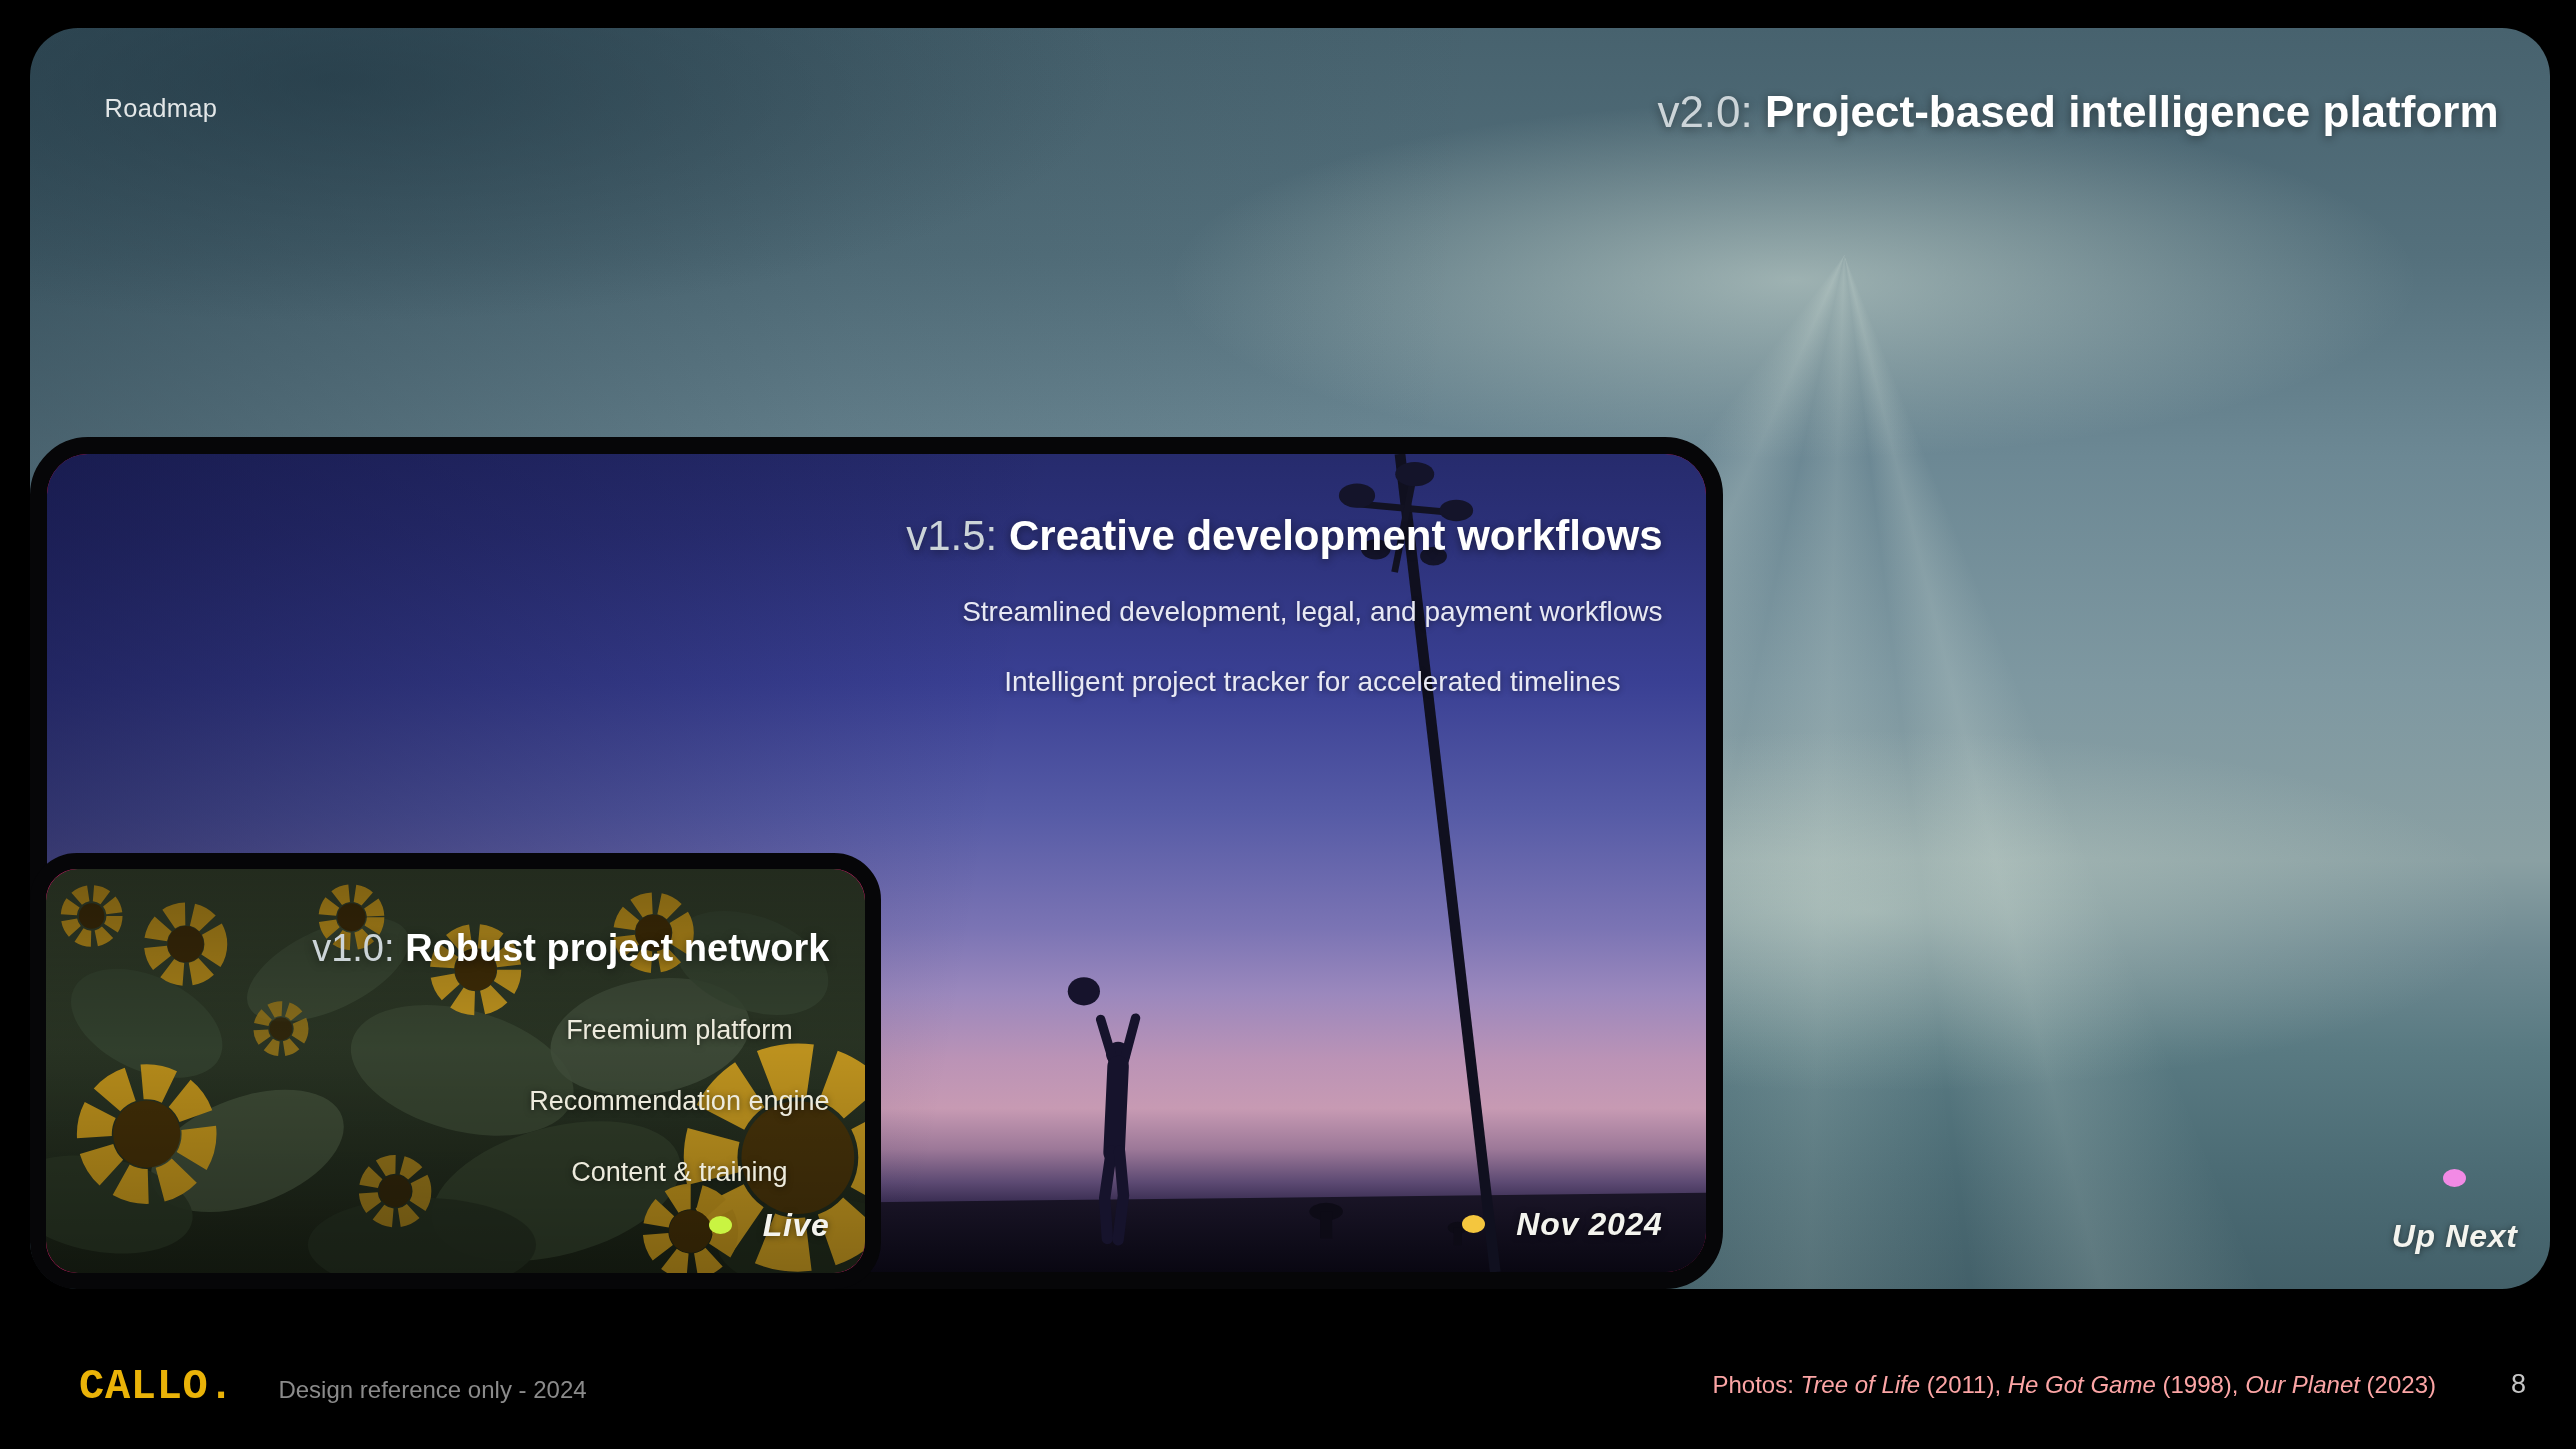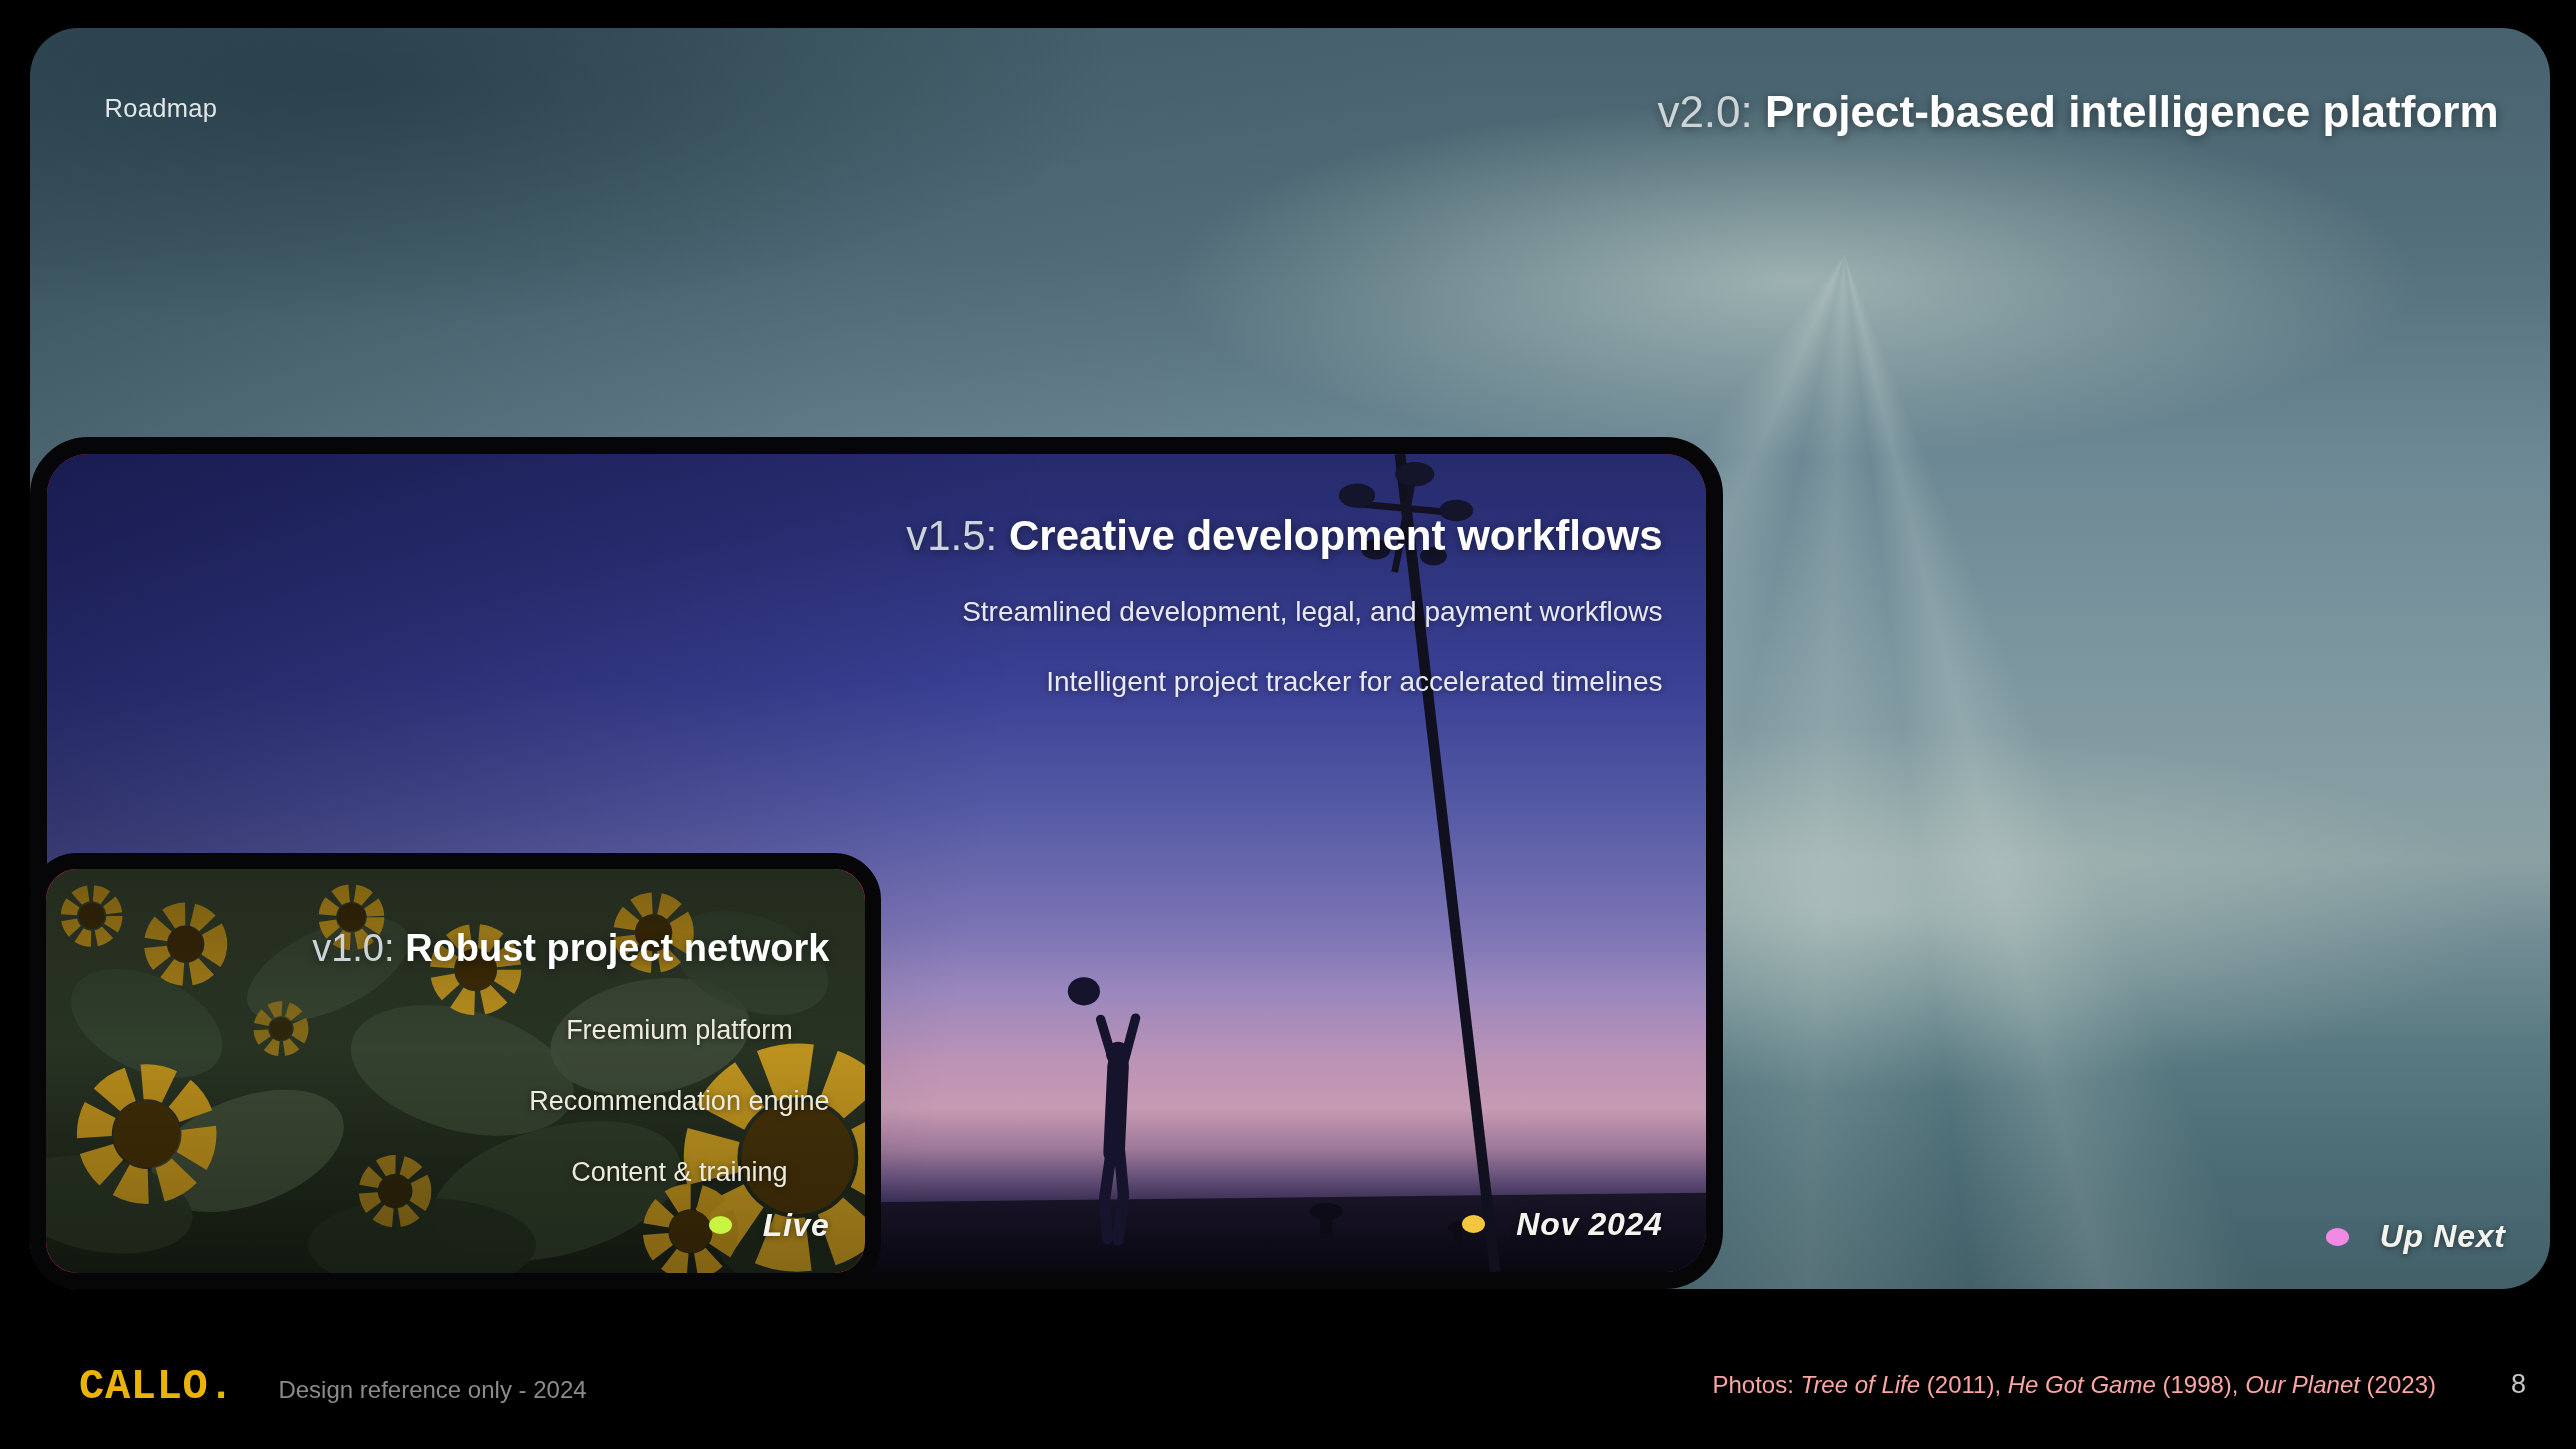--- a/index.html
+++ b/index.html
@@ -32,33 +32,33 @@
   .slide-label{left:75px;top:66px;font-size:25.5px;color:#e2e6e7;letter-spacing:0.3px;}
   .head{position:absolute;text-align:right;white-space:nowrap;text-shadow:0 2px 9.4px rgba(0,0,0,.45);}
   .head .ver{font-weight:400;color:#ccd4d8;}
   .head .ttl{font-weight:700;color:#ffffff;}
   .v2-head{right:51px;top:59px;font-size:44px;}
   .v2-sub{right:51px;top:140px;text-align:right;font-size:29.5px;line-height:54px;color:#edf1f2;
     text-shadow:0 1.3px 6.7px rgba(0,0,0,.35);}
   .v15-head{right:43px;top:58px;font-size:42px;}
   .v15-bullets{right:43px;top:142px;text-align:right;font-size:28px;color:#e8e9f4;
     text-shadow:0 1.3px 6.7px rgba(0,0,0,.45);}
-  .v15-bullets .line{margin-bottom:38px;}
+  .v15-bullets .line{margin-bottom:38px;text-align:center;}
   .v10-head{right:35px;top:58px;font-size:38px;}
   .v10-bullets{right:35px;top:146px;text-align:center;font-size:27px;color:#edebdd;
     text-shadow:0 1.3px 6.7px rgba(0,0,0,.55);}
   .v10-bullets .line{margin-bottom:40px;}
   
   .status{position:absolute;display:flex;align-items:center;gap:31px;
     font-size:32px;font-style:italic;font-weight:700;color:#f4f4ee;letter-spacing:0.7px;
     text-shadow:0 1.3px 6.7px rgba(0,0,0,.5);white-space:nowrap;}
   .status .dot{width:23px;height:18px;border-radius:50%;flex:0 0 auto;}
   .status-v10{right:35px;bottom:29.5px;align-items:center;}
   .status-v15{right:43px;bottom:29.5px;}
-  .status-v2{right:44px;bottom:34px;}
+  .status-v2{right:32px;bottom:34px;flex-direction:column;}
   
   .footer-left{left:79px;top:1363px;display:flex;align-items:baseline;gap:44px;}
   .logo{font-size:42px;font-weight:700;color:#eab308;letter-spacing:0.7px;font-family:Liberation Mono, monospace;}
   .note{font-size:24px;color:#8b8b8b;}
   .footer-right{right:50px;top:1369px;display:flex;align-items:baseline;white-space:nowrap;}
   .credits{font-size:24px;color:#fca5a5;}
   .credits .it{font-style:italic;}
   .pageno{font-size:27px;color:#c6c6c6;margin-left:75px;}
 </style>
 </head>

